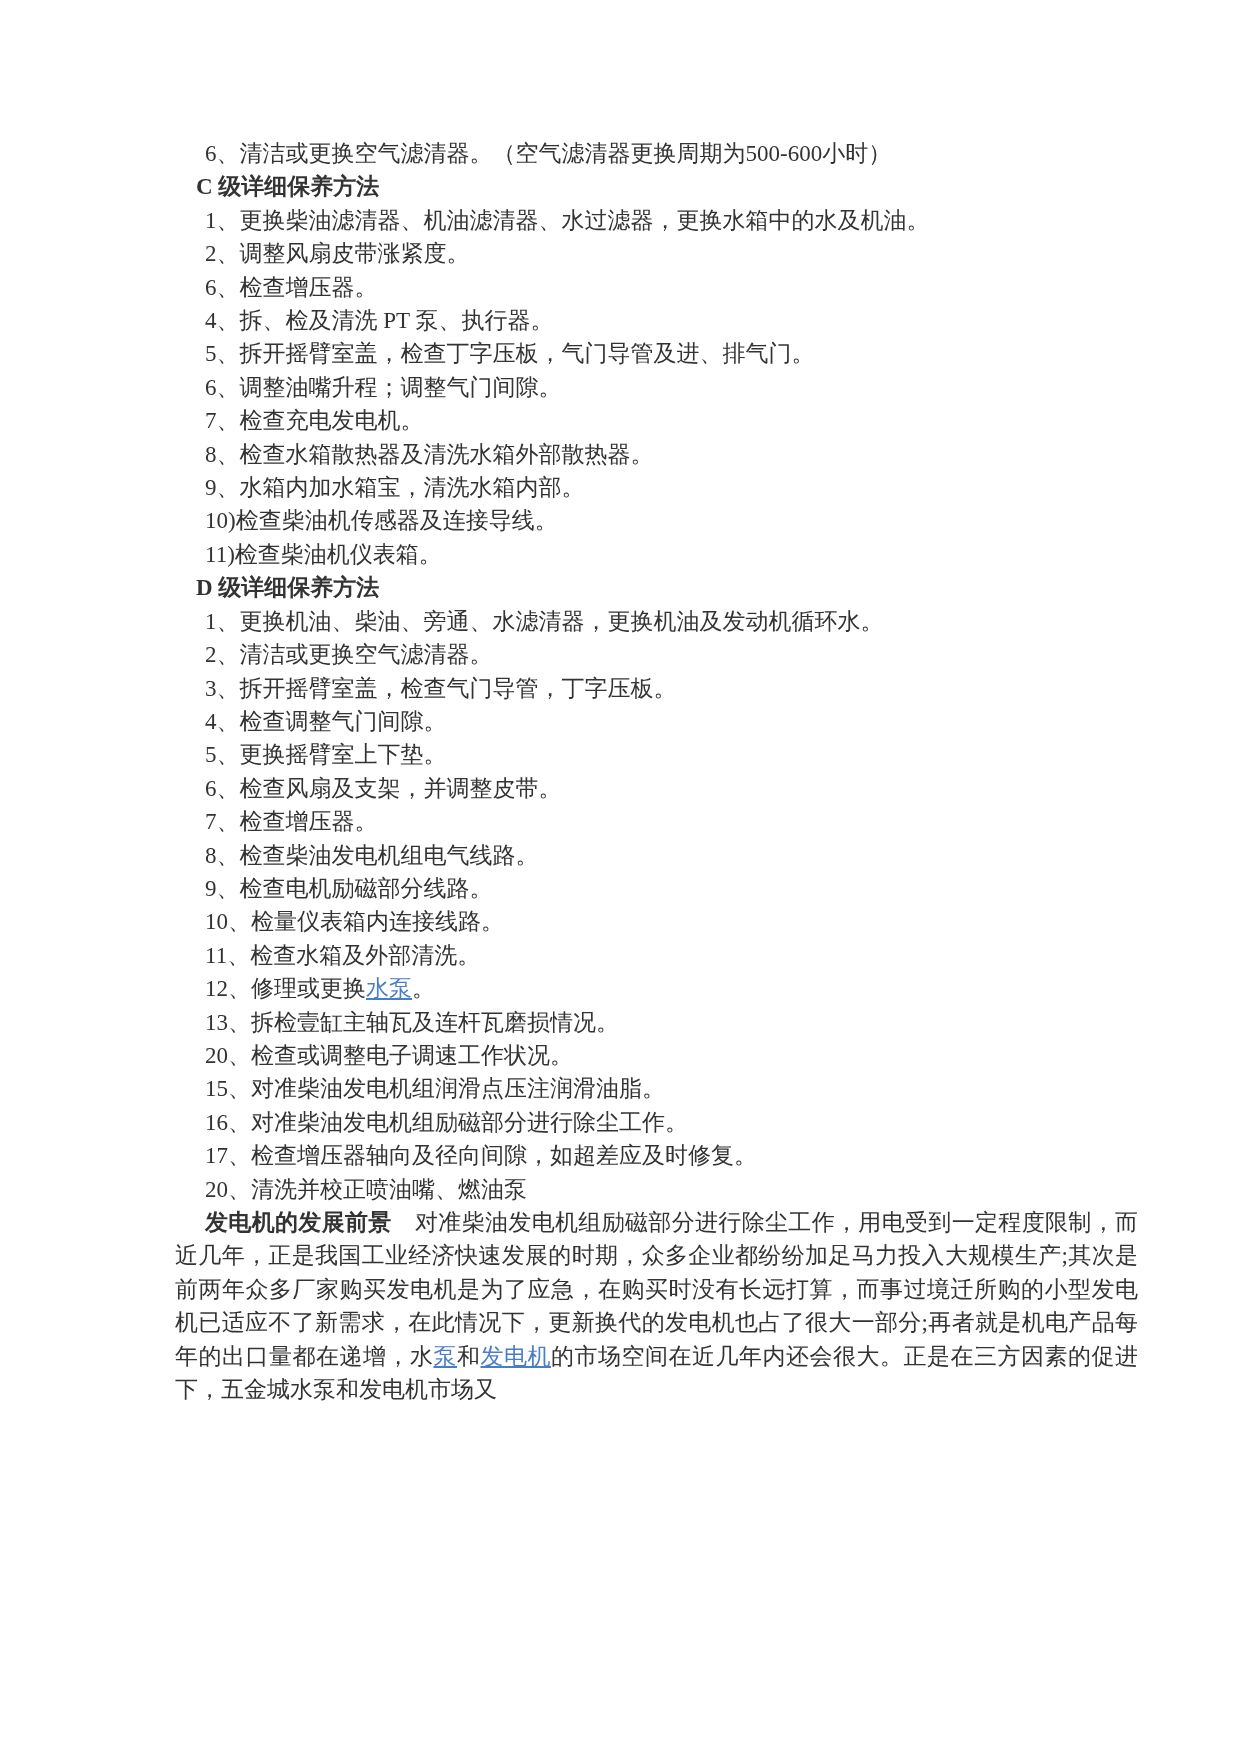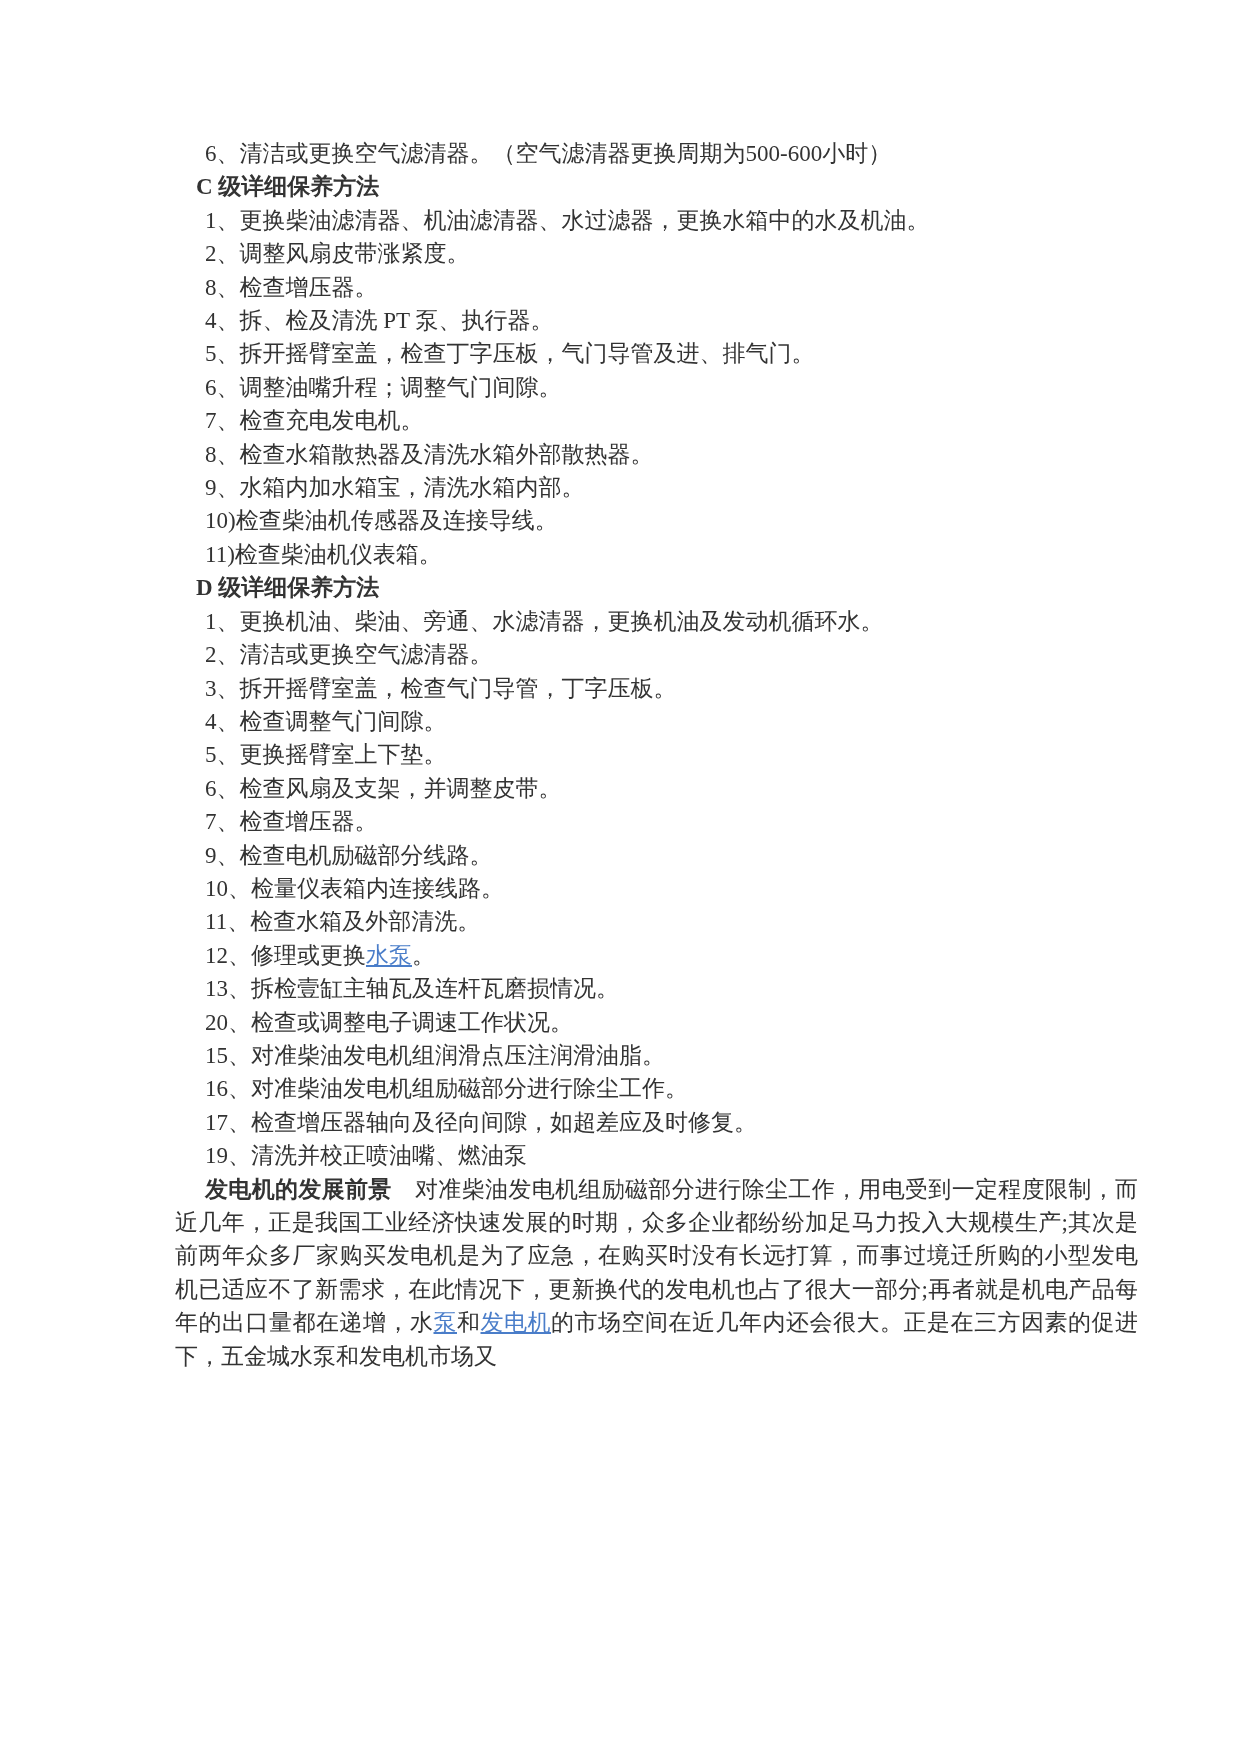--- a/index.html
+++ b/index.html
@@ -40,48 +40,49 @@
 
 <div class="page">
 
   <p class="doc-line list-item"><span>6、清洁或更换空气滤清器。（空气滤清器更换周期为500-600小时）</span></p>
 
   <p class="doc-line heading">C 级详细保养方法</p>
 
   <div>
       <p class="doc-line list-item"><span>1、更换柴油滤清器、机油滤清器、水过滤器，更换水箱中的水及机油。</span></p>
       <p class="doc-line list-item"><span>2、调整风扇皮带涨紧度。</span></p>
-      <p class="doc-line list-item"><span>8、检查增压器。</span></p>
+      <p class="doc-line list-item"><span>6、检查增压器。</span></p>
       <p class="doc-line list-item"><span>4、拆、检及清洗 PT 泵、执行器。</span></p>
       <p class="doc-line list-item"><span>5、拆开摇臂室盖，检查丁字压板，气门导管及进、排气门。</span></p>
       <p class="doc-line list-item"><span>6、调整油嘴升程；调整气门间隙。</span></p>
       <p class="doc-line list-item"><span>7、检查充电发电机。</span></p>
       <p class="doc-line list-item"><span>8、检查水箱散热器及清洗水箱外部散热器。</span></p>
       <p class="doc-line list-item"><span>9、水箱内加水箱宝，清洗水箱内部。</span></p>
       <p class="doc-line list-item"><span>10)检查柴油机传感器及连接导线。</span></p>
       <p class="doc-line list-item"><span>11)检查柴油机仪表箱。</span></p>
     </div>
 
   <p class="doc-line heading">D 级详细保养方法</p>
 
   <div>
       <p class="doc-line list-item"><span>1、更换机油、柴油、旁通、水滤清器，更换机油及发动机循环水。</span></p>
       <p class="doc-line list-item"><span>2、清洁或更换空气滤清器。</span></p>
       <p class="doc-line list-item"><span>3、拆开摇臂室盖，检查气门导管，丁字压板。</span></p>
       <p class="doc-line list-item"><span>4、检查调整气门间隙。</span></p>
       <p class="doc-line list-item"><span>5、更换摇臂室上下垫。</span></p>
       <p class="doc-line list-item"><span>6、检查风扇及支架，并调整皮带。</span></p>
       <p class="doc-line list-item"><span>7、检查增压器。</span></p>
+      <p class="doc-line list-item"><span>8、检查柴油发电机组电气线路。</span></p>
       <p class="doc-line list-item"><span>9、检查电机励磁部分线路。</span></p>
       <p class="doc-line list-item"><span>10、检量仪表箱内连接线路。</span></p>
       <p class="doc-line list-item"><span>11、检查水箱及外部清洗。</span></p>
       <p class="doc-line list-item"><span>12、修理或更换</span><a href="#" class="doc-link">水泵</a><span>。</span></p>
       <p class="doc-line list-item"><span>13、拆检壹缸主轴瓦及连杆瓦磨损情况。</span></p>
       <p class="doc-line list-item"><span>20、检查或调整电子调速工作状况。</span></p>
       <p class="doc-line list-item"><span>15、对准柴油发电机组润滑点压注润滑油脂。</span></p>
       <p class="doc-line list-item"><span>16、对准柴油发电机组励磁部分进行除尘工作。</span></p>
       <p class="doc-line list-item"><span>17、检查增压器轴向及径向间隙，如超差应及时修复。</span></p>
-      <p class="doc-line list-item"><span>19、清洗并校正喷油嘴、燃油泵</span></p>
+      <p class="doc-line list-item"><span>20、清洗并校正喷油嘴、燃油泵</span></p>
     </div>
 
   <p class="doc-paragraph"><span class="bold-lead">发电机的发展前景</span><span><span>　对准柴油发电机组励磁部分进行除尘工作，用电受到一定程度限制，而近几年，正是我国工业经济快速发展的时期，众多企业都纷纷加足马力投入大规模生产;其次是前两年众多厂家购买发电机是为了应急，在购买时没有长远打算，而事过境迁所购的小型发电机已适应不了新需求，在此情况下，更新换代的发电机也占了很大一部分;再者就是机电产品每年的出口量都在递增，水</span><a href="#" class="doc-link">泵</a><span>和</span><a href="#" class="doc-link">发电机</a><span>的市场空间在近几年内还会很大。正是在三方因素的促进下，五金城水泵和发电机市场又</span></span></p>
 
 </div>
 
 </body></html>

